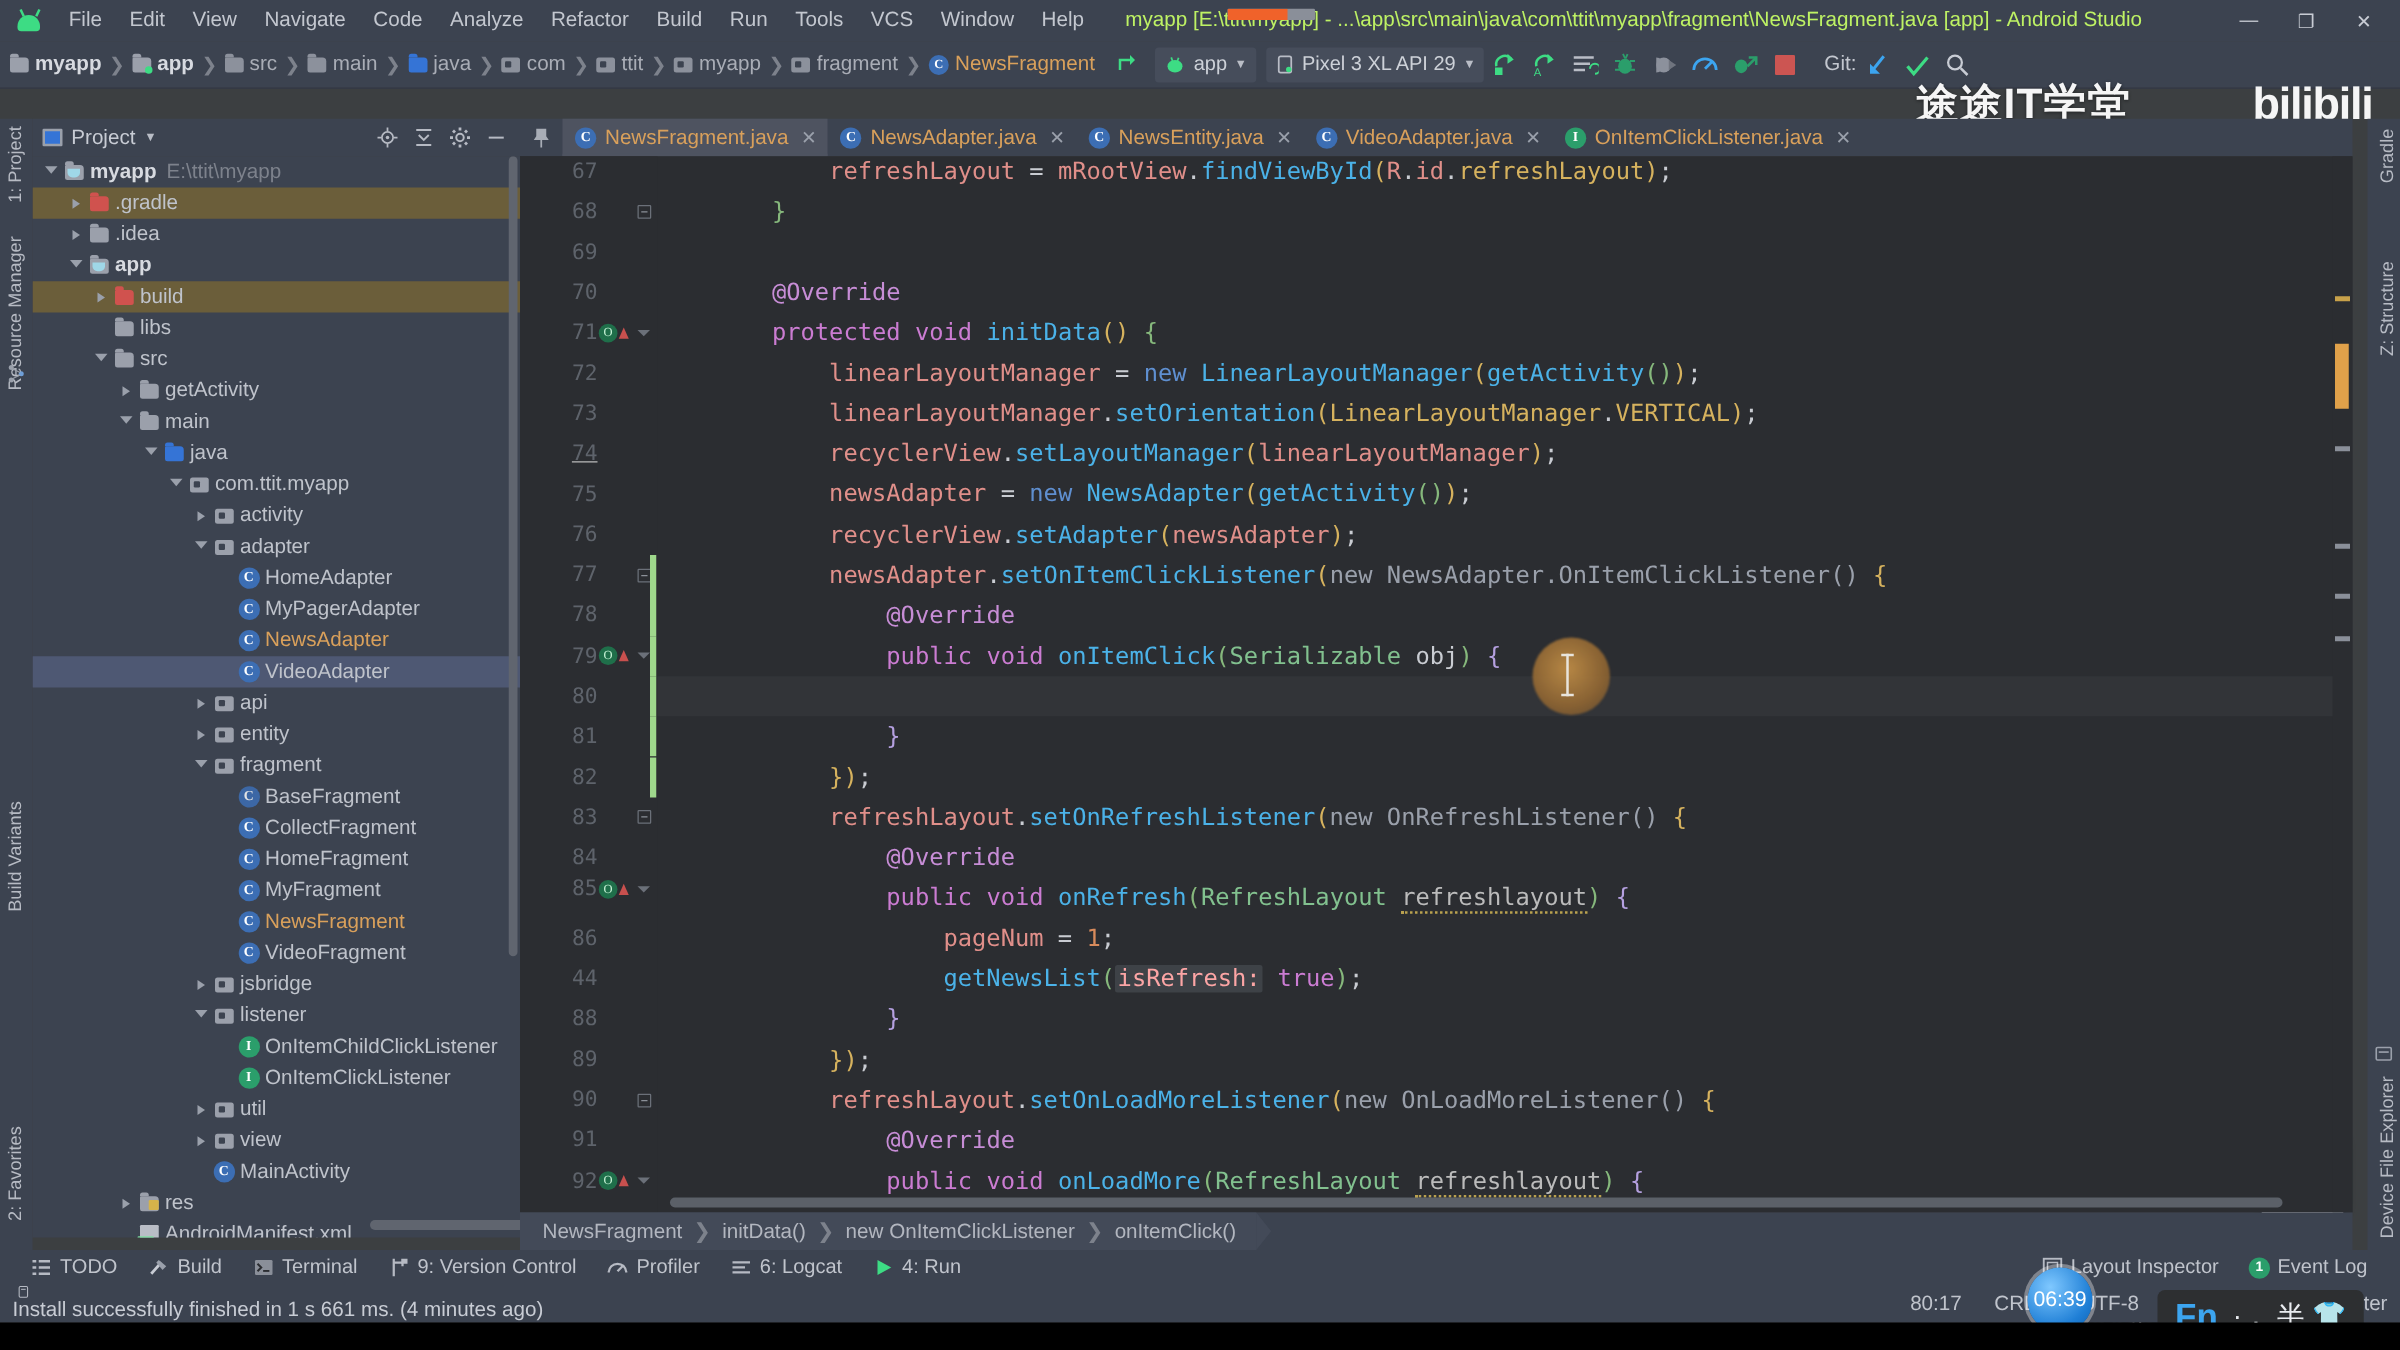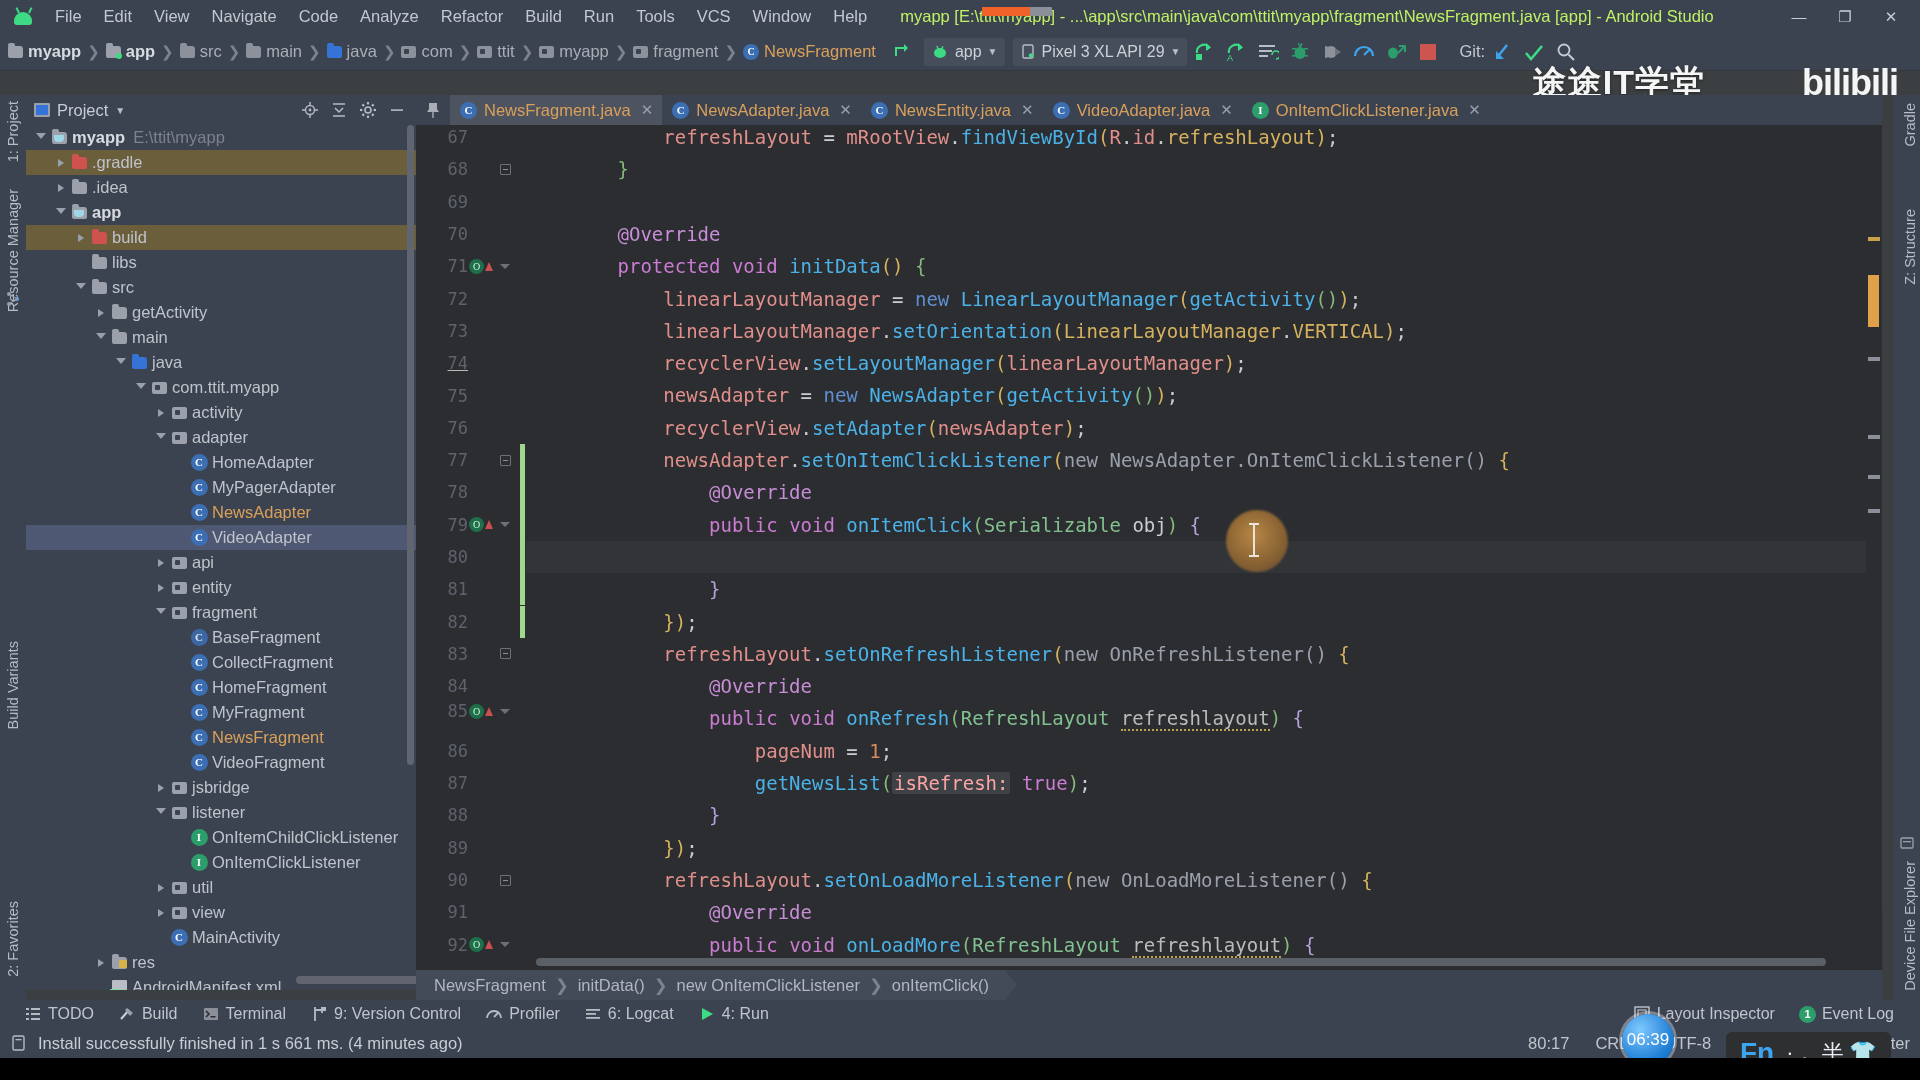--- a/index.html
+++ b/index.html
@@ -218,21 +218,21 @@
 
   
   .editor {
     position:absolute; left:416px; top:125px; width:1466px; height:845px;
     background:#2b2d31; overflow:hidden;
   }
   .gutter {
     position:absolute; left:0; top:0; width:110px; height:845px; background:#2b2d31;
   }
   .gline {
-    position:absolute; left:0; width:110px; height:32.3px; display:flex; align-items:center;
+    position:absolute; left:0; width:110px; height:32.3px; display:flex; align-items:center;padding-left:10px;
   }
   .gnum {
     width:52px; text-align:right; font-family:"DejaVu Sans Mono", monospace;
     font-size:17px; color:#5e636b;
   }
   .gmark { width:26px; display:flex; align-items:center; justify-content:center; }
   .ovr-ic {
     position:relative; width:15px; height:15px; border-radius:50%;
     background:#1f6f4a; color:#c8f5d8; font-size:10px; text-align:center; line-height:15px;
     font-family:"Liberation Serif", serif;
@@ -337,21 +337,21 @@
     white-space:nowrap;
   }
   .badge-1 {
     width:17px;height:17px;border-radius:50%;background:#2b9e6b;color:#fff;
     font-size:11px;text-align:center;line-height:17px;font-weight:bold;
   }
 
   
   .statusbar {
     position:absolute; left:0; top:1028px; width:1920px; height:30px;
-    background:#3c4350; display:flex; align-items:center; padding-left:10px;
+    background:#3c4350; display:flex; align-items:flex-start; padding-left:10px;flex-direction:column;
   }
   .sb-msg { font-size:16.5px; color:#c8ccd4; white-space:nowrap; }
   .sb-right {
     position:absolute; right:10px; top:0; height:30px; display:flex; align-items:center; gap:26px;
     font-size:16.5px; color:#c0c4cc; white-space:nowrap;
   }
   .blackbar {
     position:absolute; left:0; top:1058px; width:1920px; height:22px; background:#000;
   }
   .sb-ic { width:18px; height:18px; display:inline-block; }
@@ -1119,21 +1119,21 @@
           <div class="gfold">
             <div class="fold-chev"></div>
           </div>
         </div>
         <div class="gline" style="top: 609.7px;">
           <div class="gnum">86</div>
           <div class="gmark"></div>
           <div class="gfold"></div>
         </div>
         <div class="gline" style="top: 642px;">
-          <div class="gnum">87</div>
+          <div class="gnum">44</div>
           <div class="gmark"></div>
           <div class="gfold"></div>
         </div>
         <div class="gline" style="top: 674.3px;">
           <div class="gnum">88</div>
           <div class="gmark"></div>
           <div class="gfold"></div>
         </div>
         <div class="gline" style="top: 706.6px;">
           <div class="gnum">89</div>

